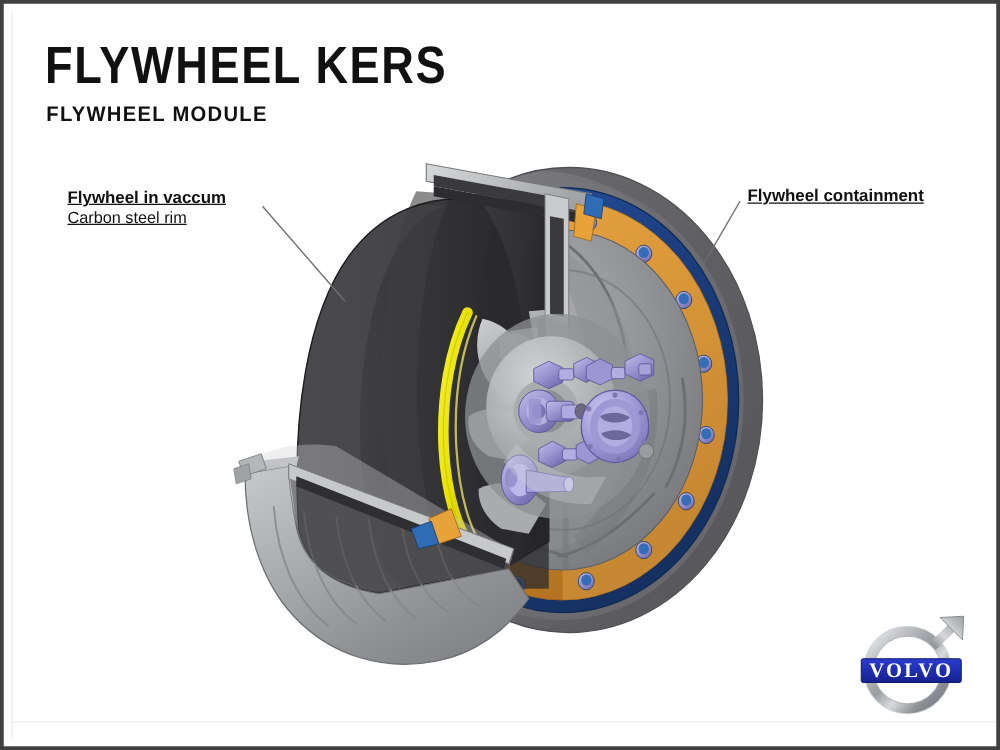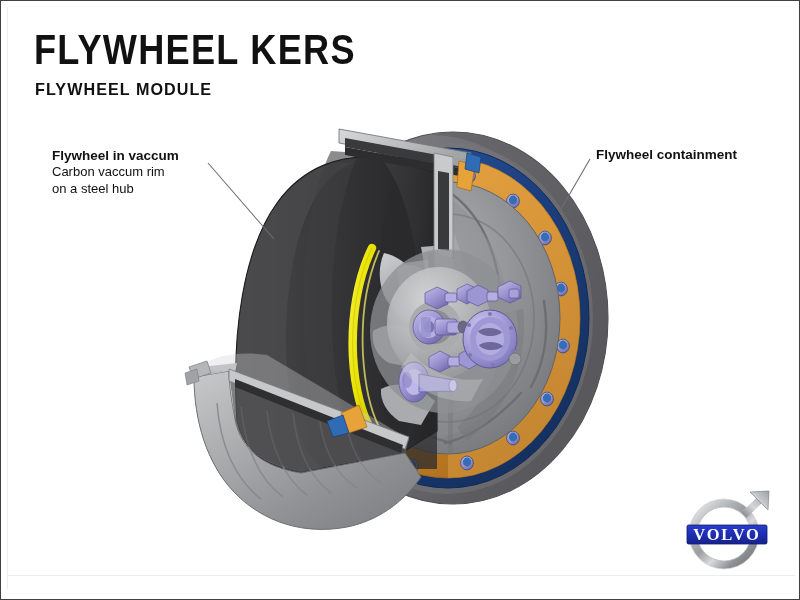--- a/index.html
+++ b/index.html
@@ -11,21 +11,21 @@
   body {
     font-family: "Liberation Sans", sans-serif;
   }
   #slide {
     position: relative;
     width: 800px;
     height: 600px;
     background: #ffffff;
     overflow: hidden;
     box-sizing: border-box;
-    border: 1px solid #404040;
+    border: 3px solid #404040;
   }
   .frame-line {
     position: absolute;
     background: #ededed;
   }
   .frame-left   { left: 6px;  top: 6px;  width: 1px;  height: 582px; }
   .frame-bottom { left: 6px;  top: 574px; width: 788px; height: 1px; }
 
   
   #title-block {
@@ -56,20 +56,21 @@
     transform: scaleX(0.95);
     transform-origin: left center;
     white-space: nowrap;
   }
 
   
   .callout {
     position: absolute;
     color: #111111;
     line-height: 1.28;
+    text-decoration: underline;
   }
   .callout .c-head {
     font-size: 13.5px;
     font-weight: 700;
     white-space: nowrap;
   }
   .callout .c-line {
     font-size: 13px;
     font-weight: 400;
     white-space: nowrap;
@@ -427,22 +428,21 @@
     </g>
   </svg>
 
   <div id="title-block">
     <div id="main-title">FLYWHEEL KERS</div>
     <div id="sub-title">FLYWHEEL MODULE</div>
   </div>
 
   <div class="callout" id="callout-left">
     <div class="c-head">Flywheel in vaccum</div>
-    <div class="c-line">Carbon vaccum rim</div>
-    <div class="c-line">on a steel hub</div>
+    <div class="c-line">Carbon steel rim</div>
   </div>
 
   <div class="callout" id="callout-right">
     <div class="c-head">Flywheel containment</div>
   </div>
 
   <svg id="volvo-logo" viewBox="0 0 94 84">
     <defs>
       <linearGradient id="gRingMetal" x1="0" y1="0" x2="1" y2="1">
         <stop offset="0" stop-color="#f2f3f4"></stop>

